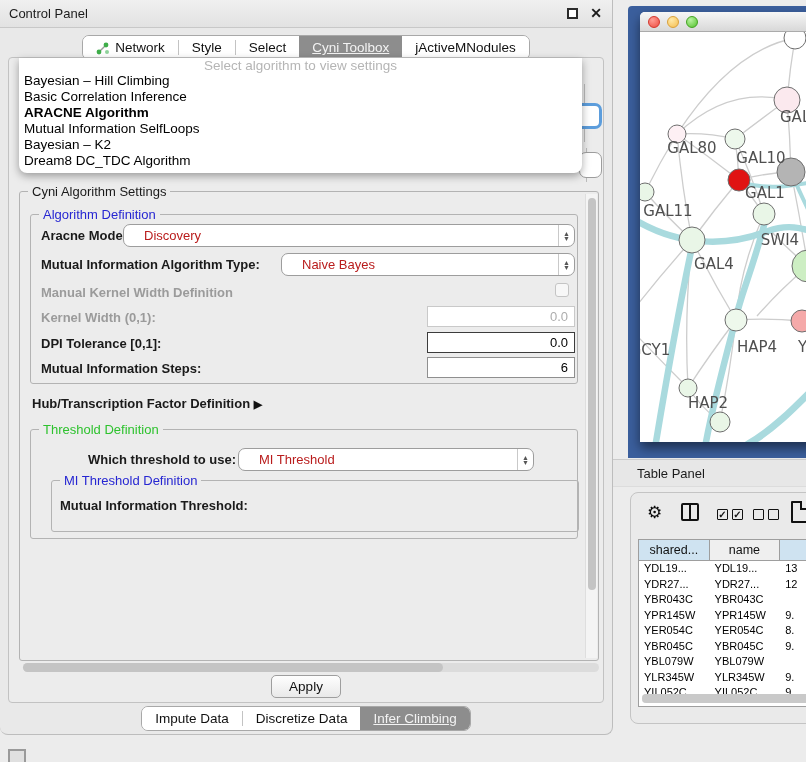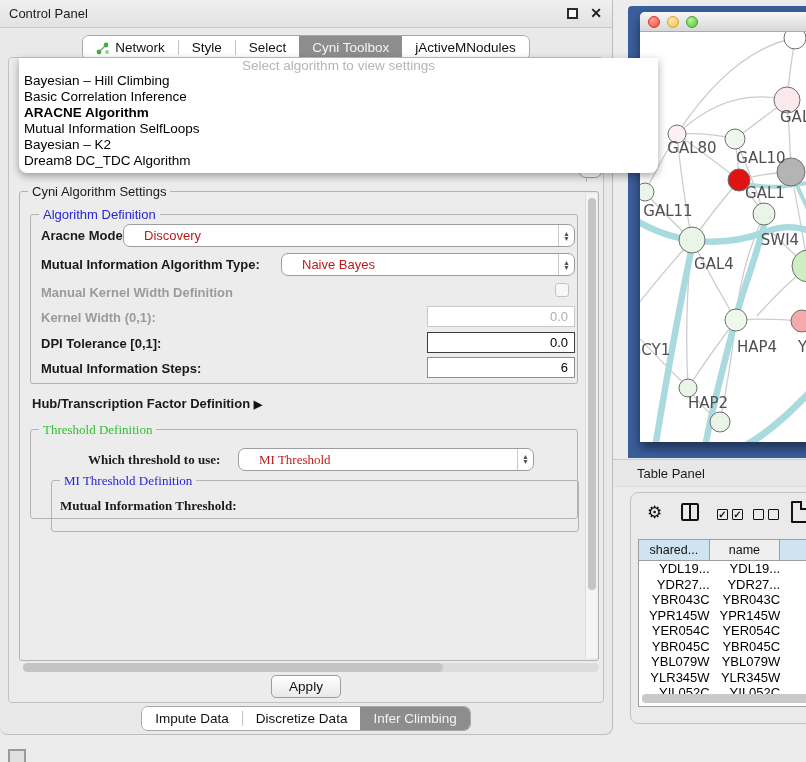--- a/index.html
+++ b/index.html
@@ -17,36 +17,36 @@
     border:2px solid #2b2b2b; background:#fff; }
   .close-btn { position:absolute; right:10px; top:5px; font-size:14px; font-weight:bold; color:#1a1a1a; }
 
   
   .tabbar { position:absolute; left:0; right:0; display:flex; justify-content:center; }
   .tabbar.top { top:35px; }
   .tabbar.bottom { top:706px; }
   .tabset { display:inline-flex; align-items:stretch; background:#fff;
     border:1px solid #a8a8a8; border-radius:7px; height:25px; overflow:hidden; }
   .tab { display:flex; align-items:center; padding:0 13px; font-size:13.5px; color:#111; background:#fff; }
-  .tab.selected { background:#8d8d8d; color:#f3f3f3; }
+  .tab.selected { background:#8d8d8d; color:#f3f3f3;text-decoration:underline; }
   .tsep { width:1px; background:#c3c3c3; margin:4px 0; }
   .net-ico { width:14px; height:14px; margin-right:5px; position:relative; }
 
   
   .content { position:absolute; left:8px; top:57px; width:596px; height:646px;
     background:#ececec; border:1px solid #c2c2c2; border-radius:4px; }
 
   
   .sliver-line { position:absolute; width:1px; background:#bbb; }
   .sliver-combo { position:absolute; background:#fff; border-radius:7px; }
   .sliver-combo.focus { border:3px solid #5c9ddc; }
   .sliver-combo.plain { border:1px solid #9d9d9d; }
 
   
-  .dropdown { position:absolute; left:10px; top:0; width:639px; height:115px; background:#fff;
+  .dropdown { position:absolute; left:10px; top:0; width:563px; height:115px; background:#fff;
     border-radius:0 0 8px 8px; box-shadow:0 3px 8px rgba(0,0,0,.35); z-index:60; }
   .dd-prompt { text-align:center; font-size:13.5px; color:#b5b5b5; height:15px; line-height:15px; }
   .dd-item { height:16px; line-height:16px; font-size:13.5px; color:#000; padding-left:5px; white-space:nowrap; }
   .dd-item.bold { font-weight:bold; }
 
   
   .group { position:absolute; border:1px solid #b3b3b3; border-radius:3px; }
   .gtitle { position:absolute; top:-8px; left:8px; background:#ececec; padding:0 4px;
     font-size:13px; color:#1a1a1a; white-space:nowrap; }
   .gtitle.blue { color:#2626d2; }
@@ -125,22 +125,22 @@
 
   .table-wrap { position:absolute; left:7px; top:46px; width:210px; height:168px;
     background:#fff; border:1px solid #9e9e9e; overflow:hidden; }
   .thead { display:flex; height:21px; border-bottom:1px solid #9e9e9e; }
   .th { font-size:12.5px; color:#111; text-align:center; line-height:21px;
     border-right:1px solid #9e9e9e; overflow:hidden; white-space:nowrap; }
   .th.c1 { width:74px; background:#cfe3f1; }
   .th.c2 { width:74px; background:#efefef; }
   .th.c3 { width:70px; background:#cfe3f1; }
   .trow { display:flex; height:15.5px; }
-  .td { font-size:13px; color:#000; padding-left:5px; line-height:15.5px;
-    overflow:hidden; white-space:nowrap;text-align:right; }
+  .td { font-size:11px; color:#000; padding-left:5px; line-height:15.5px;
+    overflow:hidden; white-space:nowrap; }
   .td.c1 { width:74px; } .td.c2 { width:74px; } .td.c3 { width:70px; }
   .tp-hscroll { position:absolute; left:3px; right:3px; bottom:3px; height:9px;
     background:#f0f0f0; border-radius:4px; }
   .tp-hthumb { position:absolute; left:0; top:0; height:9px; width:100%; background:#c9c9c9; border-radius:4px; }
 </style>
 </head>
 <body>
 
 <div class="cp">
   <div class="cp-titlebar">
@@ -226,21 +226,21 @@
 
         <span class="lbl" style="left:10px; top:146px;">Mutual Information Steps:</span>
         <div class="tfield norm" style="left:396px; top:142px; width:148px; height:21px; line-height:19px;">6</div>
       </div>
 
       <span class="lbl" style="left:12px; top:204px; font-weight:bold;">
         <span>Hub/Transcription Factor Definition</span>
         <span class="arrow">▶</span>
       </span>
 
-      <div class="group" style="left:10px; top:237px; width:548px; height:90px;font-family:Liberation Serif, serif;">
+      <div class="group" style="left:10px; top:237px; width:548px; height:110px;">
         <span class="gtitle green">Threshold Definition</span>
 
         <span class="lbl" style="left:57px; top:22px;">Which threshold to use:</span>
         <div class="combo" style="left:207px; top:18px; width:296px; height:23px;">
           <span class="combo-text">MI Threshold</span>
           <span class="stepper">
               <span>▲</span>
               <span>▼</span>
             </span>
         </div>

